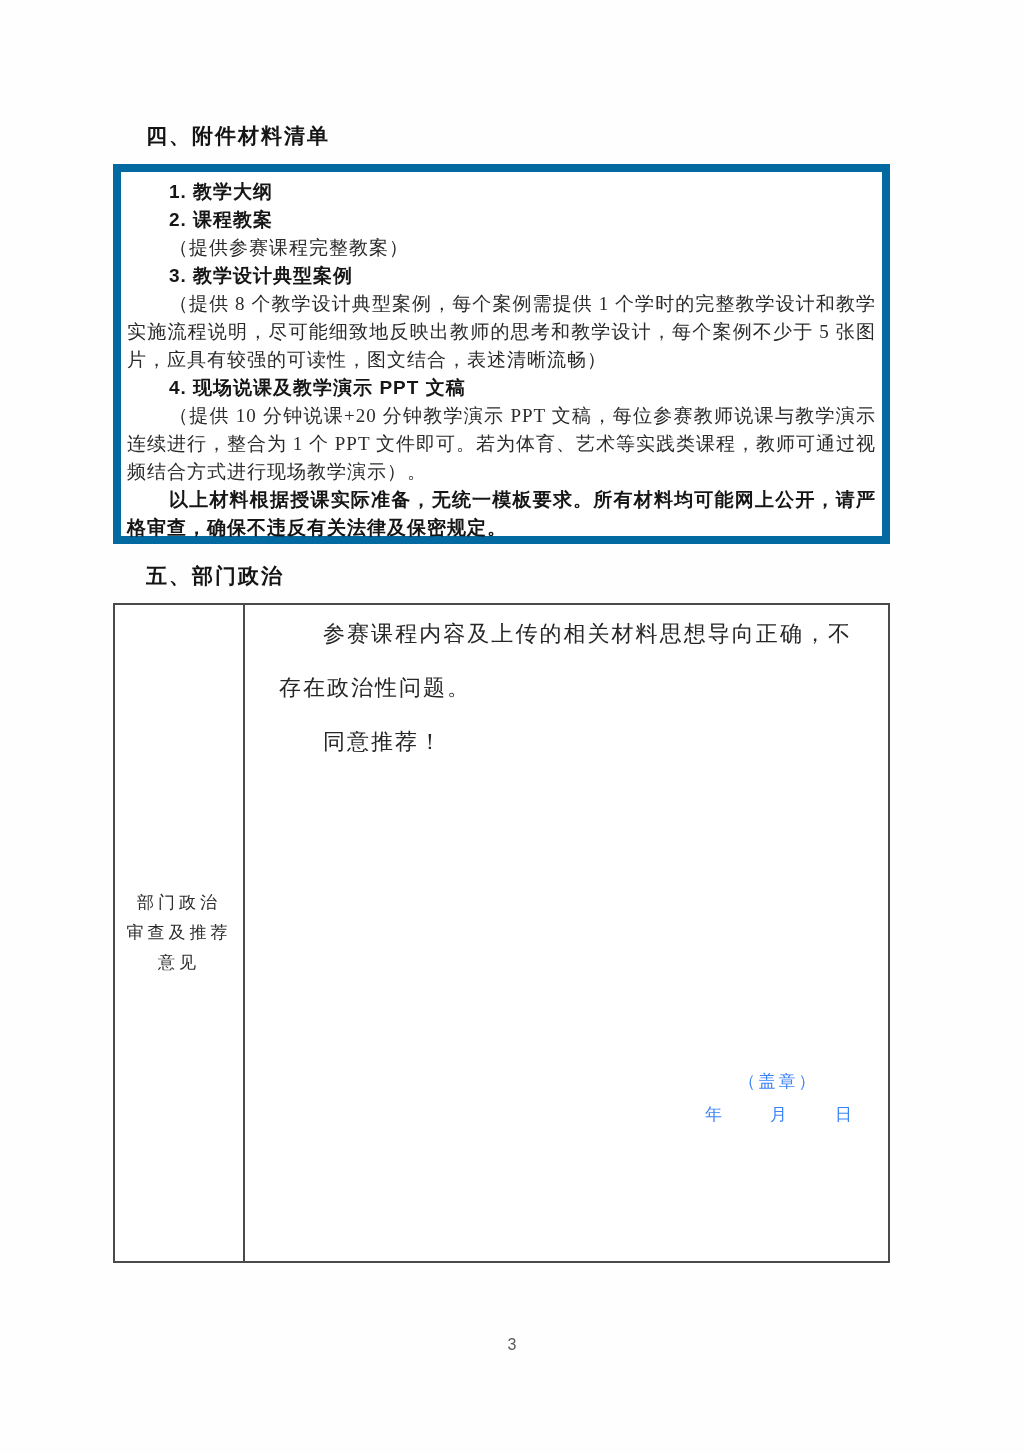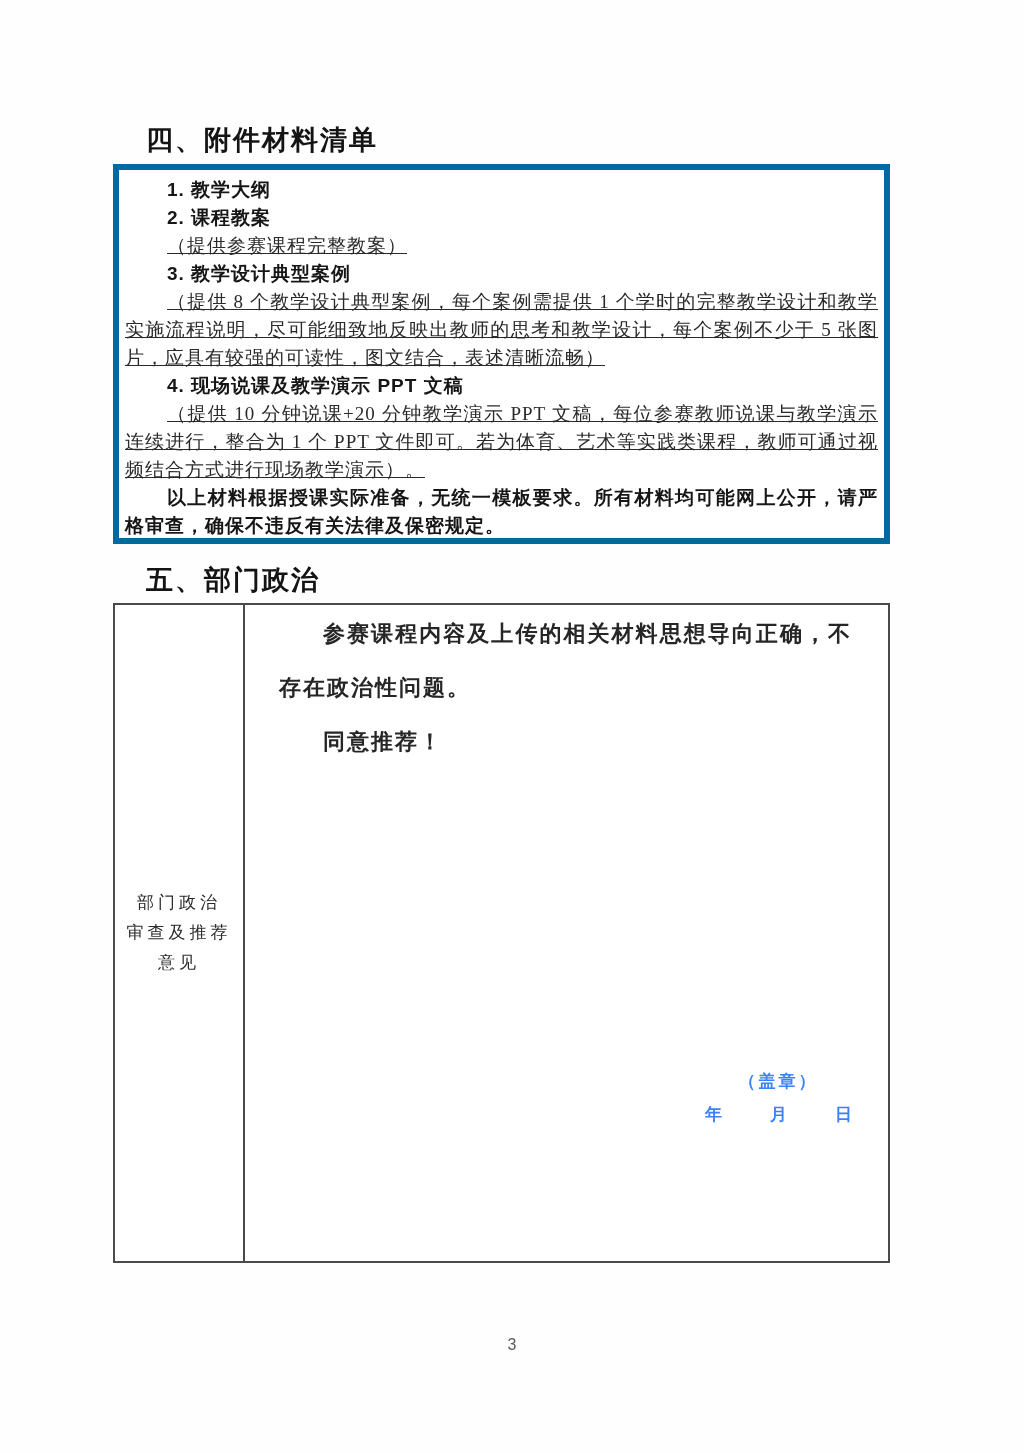--- a/index.html
+++ b/index.html
@@ -13,53 +13,52 @@
   .page {
     position: absolute; inset: 0;
     background: #fefefe;
     overflow: hidden;
   }
   .section-heading {
     position: absolute;
     left: 146px;
     font-family: "Liberation Sans", sans-serif;
     font-weight: bold;
-    font-size: 27px;
+    font-size: 21px;
     letter-spacing: 2px;
     color: #141414;
   }
   #heading-4 { top: 122px; }
   #heading-5 { top: 562px; }
 
   
   .attach-box {
     position: absolute;
     left: 113px; top: 164px;
     width: 777px; height: 380px;
-    border: 6px solid #0369a1;
+    border: 8px solid #0369a1;
     padding: 6px 6px 0 6px;
     background: #fff;
   }
   .attach-box p {
     font-size: 19px;
     line-height: 28px;
     text-indent: 42px;
     text-align: justify;
     letter-spacing: 1px;
     color: #222;
   }
   .attach-box p.b {
     font-family: "Liberation Sans", sans-serif;
     font-weight: bold;
     color: #161616;
   }
   .attach-box p.n {
     font-family: "Liberation Serif", serif;
     color: #2a2a2a;
-    text-decoration: underline;
   }
 
   
   .rec-table {
     position: absolute;
     left: 113px; top: 603px;
     width: 777px; height: 660px;
     border: 2px solid #4a4a4a;
     display: flex;
     background: #fff;
@@ -74,21 +73,20 @@
     font-size: 17px;
     line-height: 30px;
     letter-spacing: 4px;
     color: #2b2b2b;
     text-align: right;
   }
   .rec-opinion {
     flex: 1;
     position: relative;
     padding: 2px 36px 0 34px;
-    font-weight: bold;
   }
   .rec-opinion p {
     font-size: 22px;
     line-height: 54px;
     text-indent: 2em;
     letter-spacing: 2px;
     color: #262626;
     text-align: justify;
   }
   .stamp-block {

